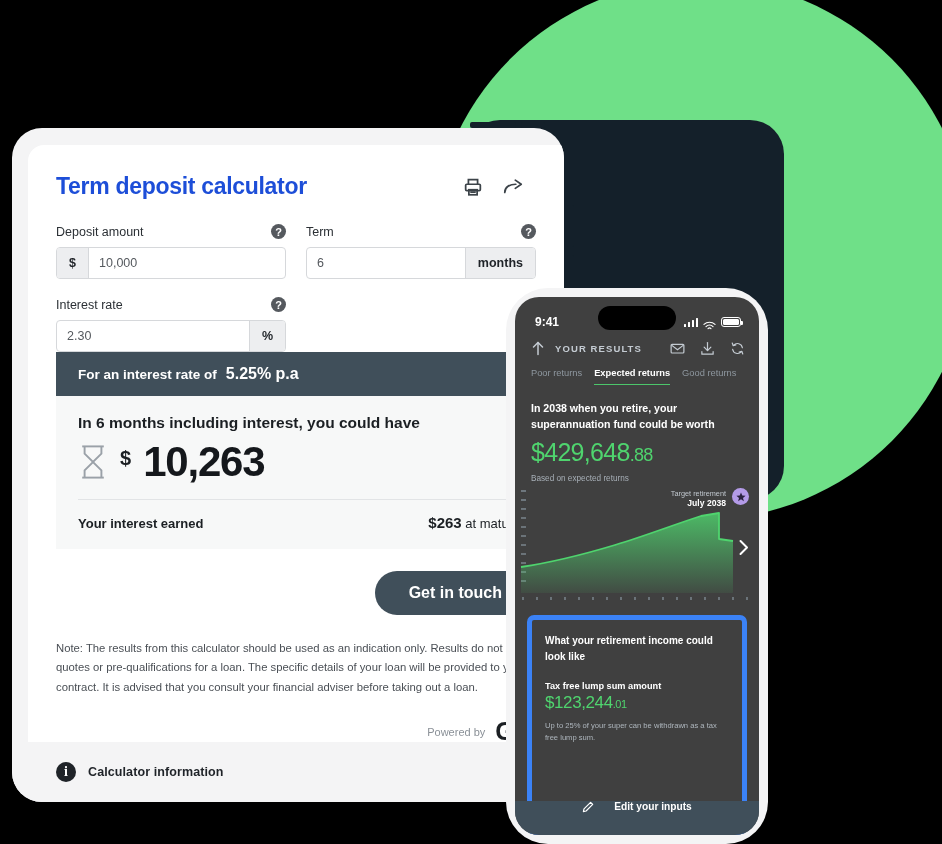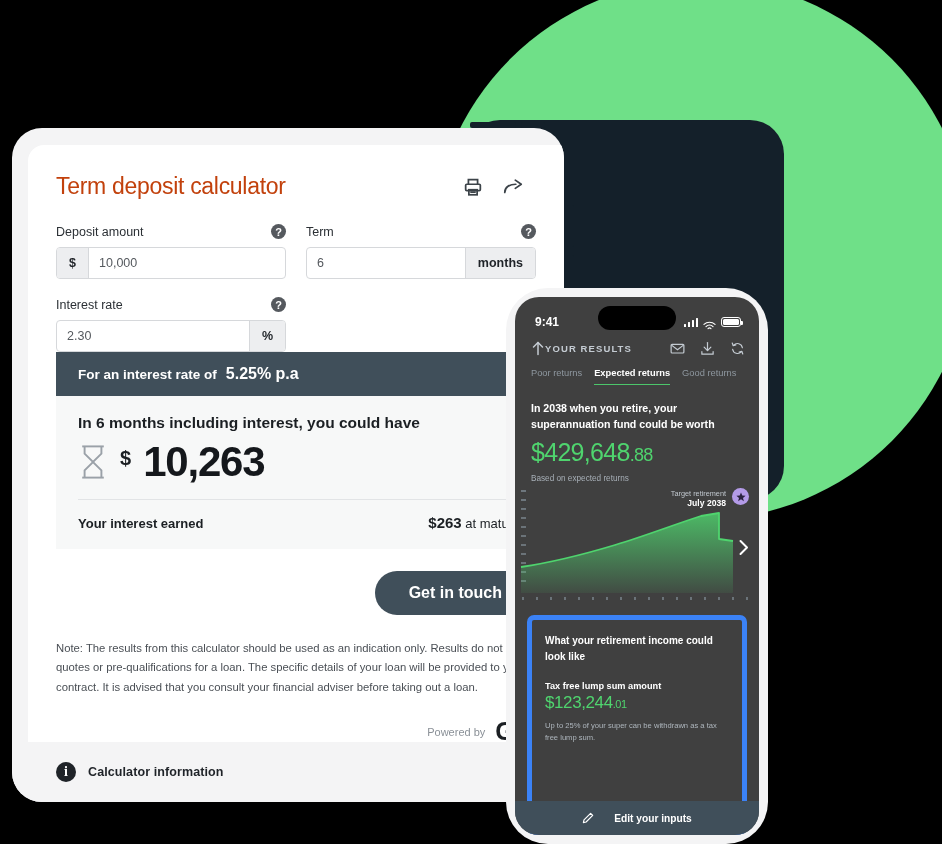--- a/index.html
+++ b/index.html
@@ -54,21 +54,21 @@
   .info-icon {
     width: 20px; height: 20px; border-radius: 50%;
     background: #1F2328; color: #fff;
     display: flex; align-items: center; justify-content: center;
     font-size: 14px; font-weight: bold; font-family: "Liberation Serif", serif;
   }
 
   
   .calc-inner { padding: 28px 28px 0 28px; }
   .calc-title-row { display: flex; align-items: center; justify-content: space-between; }
-  .calc-title { font-size: 23px; font-weight: normal; color: #c2410c; letter-spacing: -.3px; }
+  .calc-title { font-size: 23px; font-weight: bold; color: #1d4ed8; letter-spacing: -.3px; }
   .title-actions { display: flex; gap: 18px; align-items: center; margin-right: 12px; }
   .ic { width: 22px; height: 22px; color: #3C4349; }
   .ic svg { display: block; width: 100%; height: 100%; }
 
   
   .form-grid { margin-top: 24px; display: flex; gap: 20px; }
   .fgroup { width: 232px; }
   .fgroup.wide { width: 232px; }
   .flabel-row { display: flex; align-items: center; justify-content: space-between; margin-bottom: 8px; }
   .flabel { font-size: 12.5px; color: #2B3035; }
@@ -162,21 +162,21 @@
   .bars { display: flex; align-items: flex-end; gap: 1.5px; height: 10px; }
   .bars i { width: 2.5px; background: #fff; border-radius: .5px; display: block; }
   .bars i:nth-child(1){height:3.5px}.bars i:nth-child(2){height:5.5px}
   .bars i:nth-child(3){height:7.5px}.bars i:nth-child(4){height:9.5px}
   .wifi { width: 13px; height: 10px; color: #fff; }
   .batt { width: 20px; height: 10px; border: 1.3px solid #fff; border-radius: 3px; position: relative; }
   .batt::after { content:""; position:absolute; right:-3px; top:3px; width:1.8px; height:4px; background:#fff; border-radius:0 1px 1px 0;}
   .batt i { position: absolute; inset: 1.3px; background: #fff; border-radius: 1.5px; display: block; }
 
   .ph-header {
-    display: flex; align-items: center; padding: 4px 14px 0 16px; flex: none;
+    display: flex; align-items: center; padding: 4px 14px 0 16px; gap: 10px; flex: none;
   }
   .ph-back { width: 14px; height: 15px; color: #C4CBD2; }
   .ph-title { font-size: 9.5px; font-weight: bold; color: #C4CBD2; letter-spacing: 1.1px; }
   .ph-header-actions { margin-left: auto; display: flex; gap: 15px; align-items: center; }
   .ph-header-actions .hi { width: 15px; height: 15px; color: #C4CBD2; }
   .ph-header-actions .hi svg { width:100%; height:100%; display:block; }
 
   .ph-tabs { display: flex; gap: 12px; padding: 12px 16px 0 16px; flex: none; }
   .ph-tab { font-size: 9.3px; color: #8E979F; padding-bottom: 6px; white-space: nowrap; }
   .ph-tab.active { color: #fff; font-weight: bold; border-bottom: 1.6px solid #4CC66B; }
@@ -215,21 +215,21 @@
     padding: 13px 13px 14px 13px; flex: 1; overflow: hidden;
   }
   .income-card h4 { font-size: 10px; font-weight: bold; color: #fff; line-height: 1.6; }
   .income-sub { font-size: 9.2px; font-weight: bold; color: #fff; margin-top: 16px; }
   .income-amt { font-size: 17px; color: #4FD46E; margin-top: 2px; letter-spacing: -.4px; }
   .income-amt .cents { font-size: 11px; }
   .income-desc { font-size: 7.6px; color: #AEB6BD; line-height: 1.55; margin-top: 7px; }
 
   .ph-bottom {
     position: absolute; left: 0; right: 0; bottom: 0; height: 34px;
-    background: #404F5A; display: flex; align-items: center; justify-content: center; gap: 20px;
+    background: #404F5A; display: flex; justify-content: center; gap: 20px;
   }
   .ph-bottom .pen { width: 12px; height: 12px; color: #fff; }
   .ph-bottom .pen svg { width:100%; height:100%; display:block; }
   .ph-bottom .lb { font-size: 10.2px; font-weight: bold; color: #fff; }
 </style>
 </head>
 <body>
 
 <div id="stage">
 

